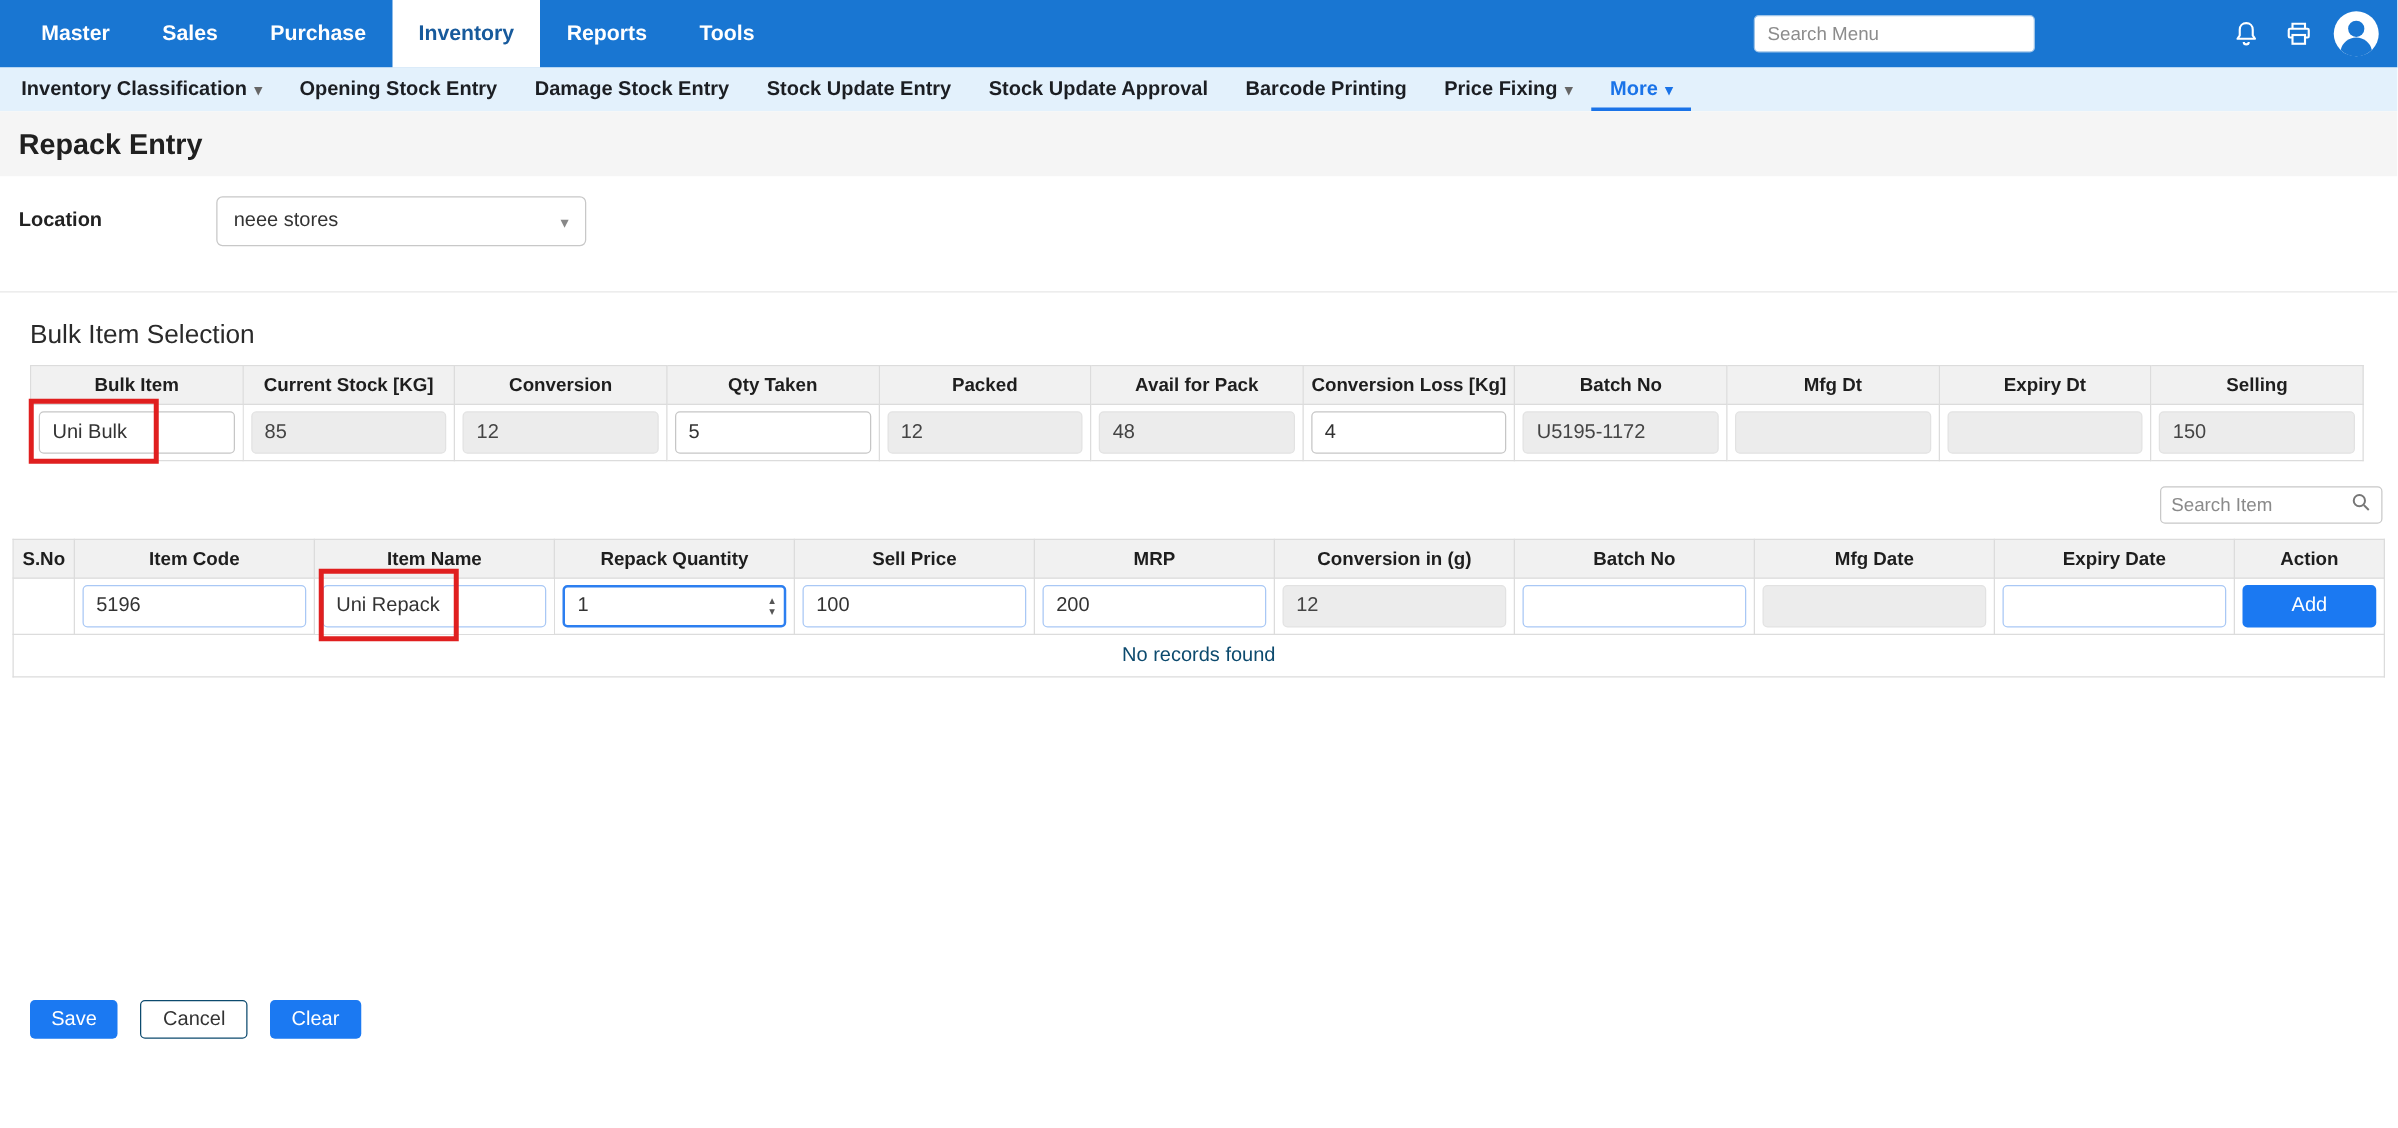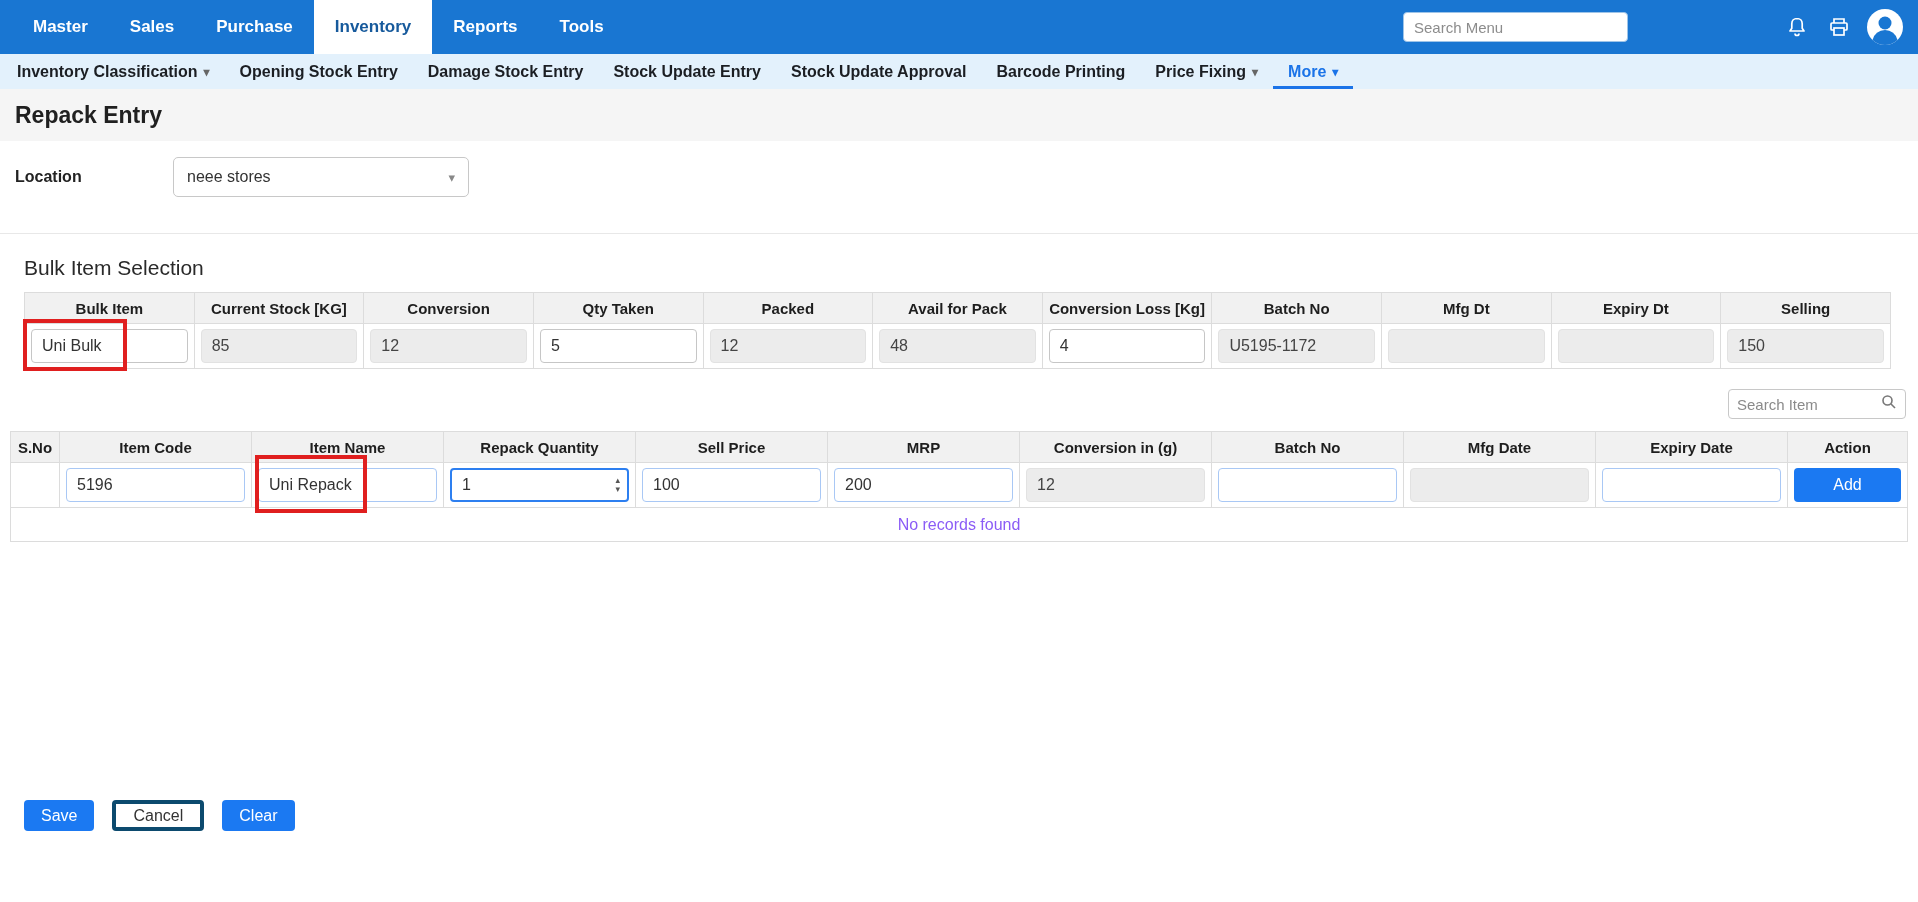--- a/index.html
+++ b/index.html
@@ -51,29 +51,29 @@
   .inp.focus { border:2px solid #2d7ff0; padding-right:24px; }
   .qty-wrap { position:relative; }
   .spinner { position:absolute; right:9px; top:50%; transform:translateY(-50%); display:flex; flex-direction:column; line-height:9px; font-size:9px; color:#555; cursor:pointer; user-select:none; }
 
   .search-row { display:flex; justify-content:flex-end; margin:20px 12px 12px 0; }
   .search-box { width:178px; height:30px; border:1px solid #c8c8c8; border-radius:4px; display:flex; align-items:center; padding:0 8px; background:#fff; }
   .search-box input { flex:1; border:none; outline:none; font-size:15px; font-family:inherit; color:#333; width:100%; }
   .search-box input::placeholder { color:#8a8a8a; }
 
   .repack-table { width:1898px; margin-left:10px; }
-  .norec { text-align:center; color:#8b5cf6; font-size:16px; height:34px; background:#fff; }
+  .norec { text-align:center; color:#0c4a6e; font-size:16px; height:34px; background:#fff; }
 
   .add-btn { width:100%; height:34px; background:#1b79f2; color:#fff; border:none; border-radius:4px; font-size:16px; font-family:inherit; cursor:pointer; }
 
   
   .footer-actions { position:absolute; left:24px; top:800px; display:flex; gap:18px; }
   .btn { height:31px; border-radius:4px; padding:0 17px; font-size:16px; font-family:inherit; cursor:pointer; border:none; }
   .btn-primary { background:#1b79f2; color:#fff; }
-  .btn-outline { background:#fff; color:#333; border:4px solid #0c4a6e; }
+  .btn-outline { background:#fff; color:#333; border:1px solid #0c4a6e; }
 
   
   .annotation { position:absolute; border:4px solid #e01f1f; pointer-events:none; z-index:5; }
   .ann-bulk { left:-2px; top:-5px; width:104px; height:52px; }
   .ann-item { left:3px; top:-8px; width:112px; height:58px; }
 </style>
 </head>
 <body>
 
 <nav class="topnav">

